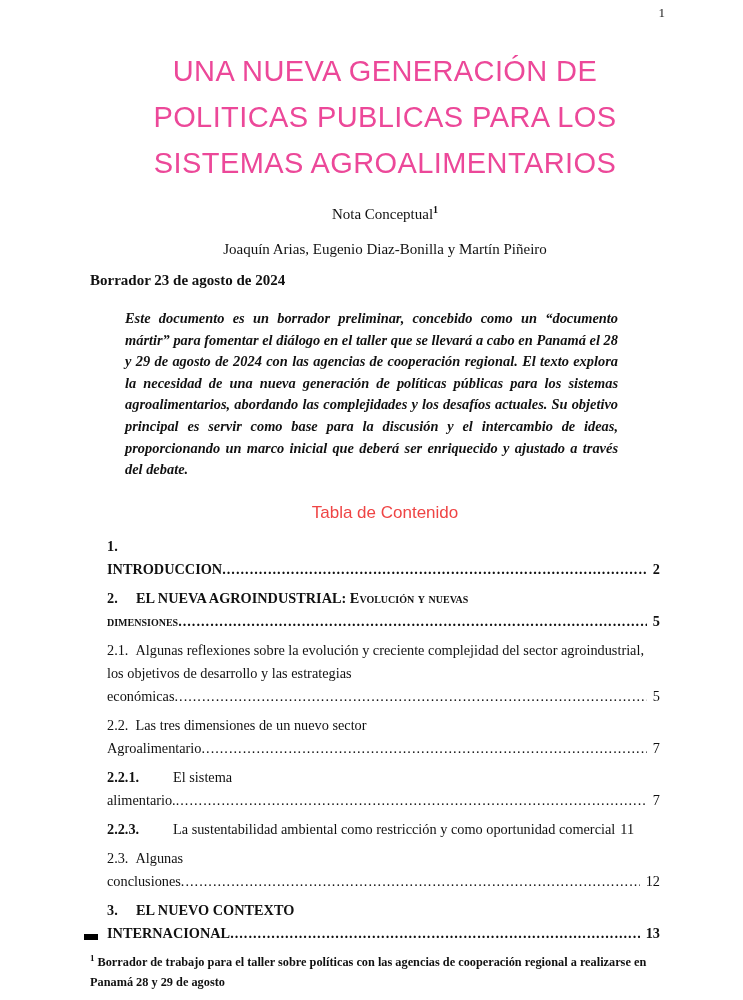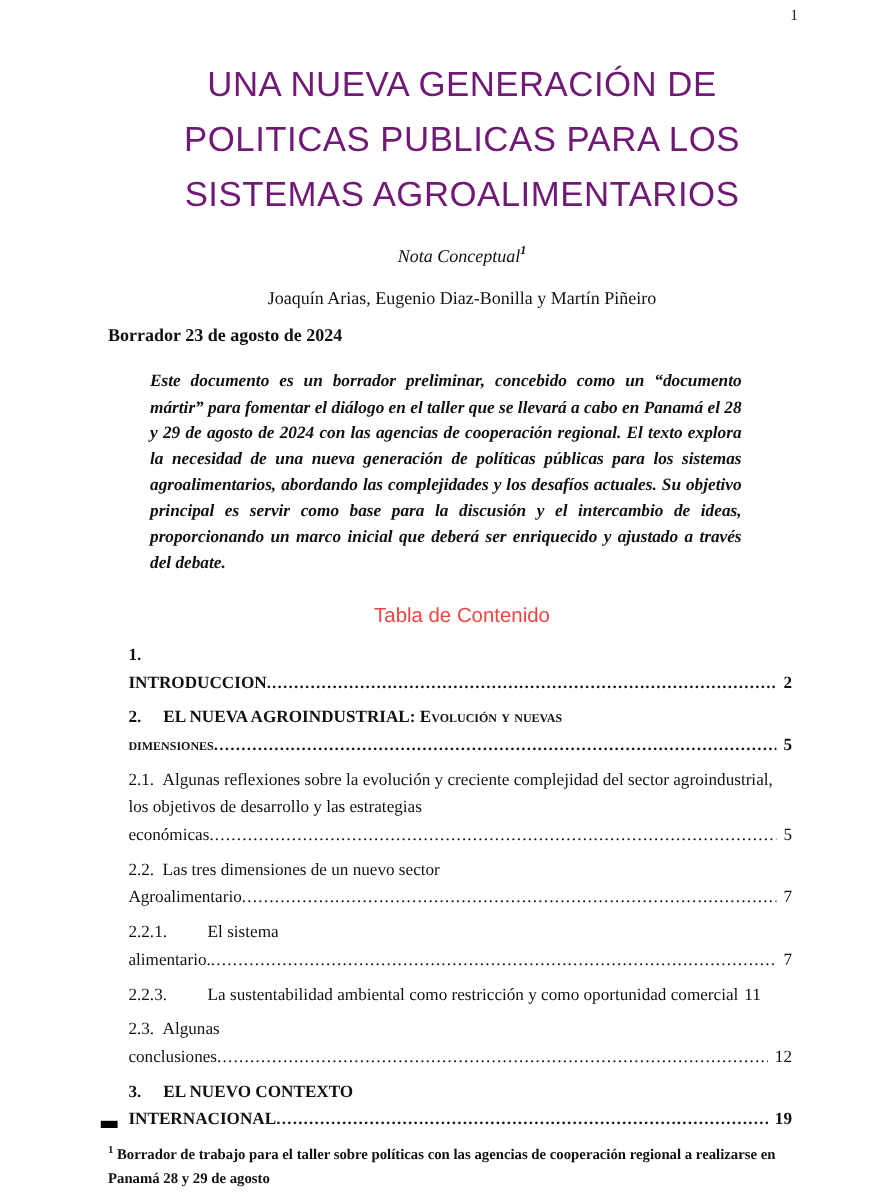--- a/index.html
+++ b/index.html
@@ -26,26 +26,26 @@
 
   .content { padding: 44px 63px 0 90px; }
 
   .doc-title {
     font-family: "Liberation Sans", "DejaVu Sans", sans-serif;
     font-weight: 400;
     font-size: 29px;
     line-height: 46px;
     letter-spacing: 0.4px;
     text-align: center;
-    color: #701a75;
+    color: #ec4899;
     margin-top: 4px;
   }
   .title-line { display: block; }
 
-  .subtitle { text-align: center; font-size: 15px; line-height: 21px; margin-top: 13px; font-style: italic; }
+  .subtitle { text-align: center; font-size: 15px; line-height: 21px; margin-top: 13px; }
   .fn-ref { font-size: 10px; font-weight: bold; }
 
   .authors { text-align: center; font-size: 15px; line-height: 21px; margin-top: 14px; }
 
   .draft-date { text-align: left; font-size: 15px; line-height: 21px; font-weight: bold; margin-top: 10px; }
 
   .abstract {
     margin: 17px 62px 0 35px;
     font-size: 14.4px;
     line-height: 21.6px;
@@ -70,21 +70,21 @@
     position: relative;
     overflow: hidden;
     line-height: 23px;
     margin: 0 0 6px 17px;
   }
   .toc-entry.lvl1 { font-weight: bold; }
 
   .toc-num { display: inline-block; }
   .lvl1 > .toc-num { width: 29px; }
   .lvl2 > .toc-num { margin-right: 7px; }
-  .lvl3 > .toc-num { width: 66px; }
+  .lvl3 > .toc-num { width: 66px; font-weight: bold; }
 
   .smallcaps { font-variant: small-caps; }
 
   .dots::after {
     content: ".......................................................................................................................................................................................................";
     letter-spacing: 1px;
   }
 
   .toc-page {
     position: absolute;
@@ -147,21 +147,21 @@
 
       <p class="toc-entry lvl2"><span class="toc-num">2.2.</span><span class="toc-title">Las tres dimensiones de un nuevo sector Agroalimentario</span><span class="dots"></span><span class="toc-page">7</span></p>
 
       <p class="toc-entry lvl3"><span class="toc-num">2.2.1.</span><span class="toc-title">El sistema alimentario.</span><span class="dots"></span><span class="toc-page">7</span></p>
 
 
       <p class="toc-entry lvl3"><span class="toc-num">2.2.3.</span><span class="toc-title">La sustentabilidad ambiental como restricción y como oportunidad comercial</span><span class="toc-page-inline">11</span></p>
 
       <p class="toc-entry lvl2"><span class="toc-num">2.3.</span><span class="toc-title">Algunas conclusiones</span><span class="dots"></span><span class="toc-page">12</span></p>
 
-      <p class="toc-entry lvl1"><span class="toc-num">3.</span><span class="toc-title">EL NUEVO CONTEXTO INTERNACIONAL</span><span class="dots"></span><span class="toc-page">19</span></p>
+      <p class="toc-entry lvl1"><span class="toc-num">3.</span><span class="toc-title">EL NUEVO CONTEXTO INTERNACIONAL</span><span class="dots"></span><span class="toc-page">13</span></p>
 
     </div>
   </div>
 
   <div class="footnote">
     <div class="footnote-sep"></div>
     <p class="footnote-text"><sup class="fn-ref2">1</sup><span>Borrador de trabajo para el taller sobre políticas con las agencias de cooperación regional a realizarse en Panamá 28 y 29 de agosto</span></p>
   </div>
 
 </div>

